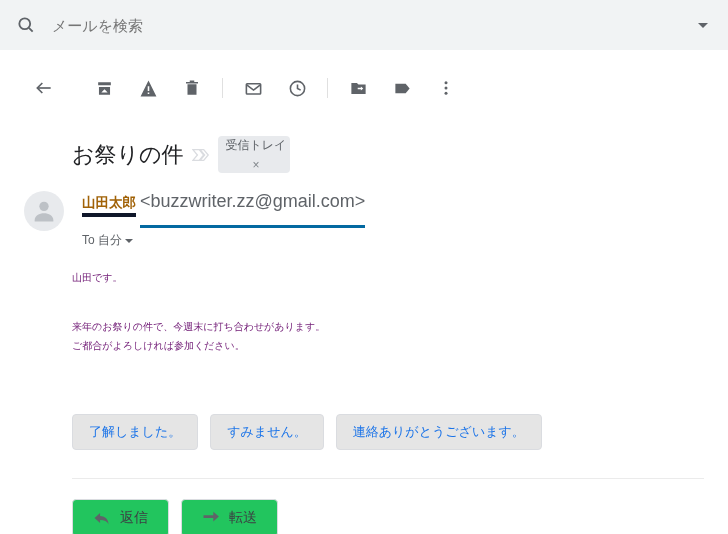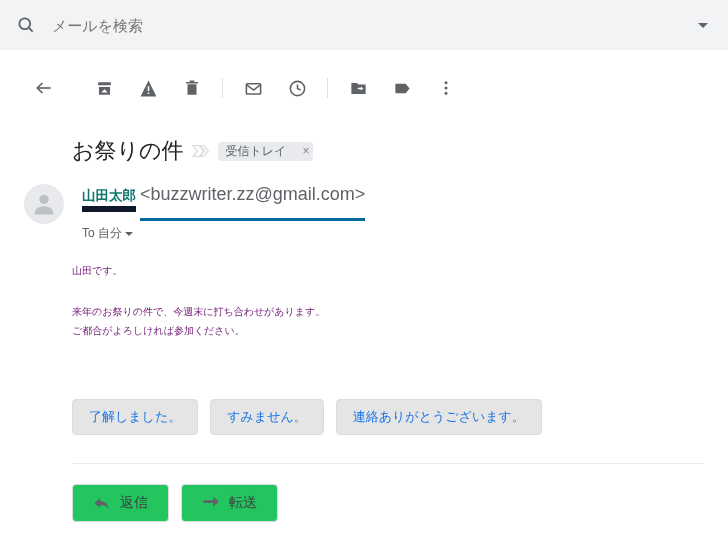--- a/index.html
+++ b/index.html
@@ -80,21 +80,22 @@
       color: #dadce0;
     }
     .label-chip {
       background: #e8eaed;
       color: #5f6368;
       font-size: 12px;
       padding: 1px 4px 1px 8px;
       border-radius: 4px;
       display: inline-flex;
       align-items: center;
-      gap: 16px;
+      gap: 4px;
+      flex-direction: column;
     }
     .chip-x { color: #80868b; font-size: 12px; cursor: pointer; }
     .msg-header {
       display: flex;
       align-items: flex-start;
       margin-bottom: 20px;
     }
     .avatar {
       width: 40px;
       height: 40px;
@@ -108,22 +109,22 @@
       flex-shrink: 0;
     }
     .sender-row {
       display: flex;
       align-items: baseline;
       gap: 4px;
     }
     .sender-name {
       font-weight: 700;
       font-size: 13.5px;
-      color: #0f766e;
-      border-bottom: 6px solid #0f172a;
+      color: #a16207;
+      border-bottom: 4px solid #0f172a;
       padding-bottom: 1px;
     }
     .sender-email {
       font-size: 18px;
       color: #5f6368;
       border-bottom: 3px solid #0369a1;
       padding-bottom: 13px;
     }
     .to-row {
       font-size: 12px;
@@ -139,21 +140,21 @@
       border-right: 4px solid transparent;
       border-top: 4px solid #5f6368;
     }
     .body-text {
       margin-left: 48px;
       font-size: 10px;
       line-height: 1.7;
       color: #701a75;
     }
     .body-text p { margin-bottom: 2px; }
-    .body-block2 { margin-top: 24px; }
+    .body-block2 { margin-top: 32px; }
     .smart-replies {
       display: flex;
       gap: 12px;
       margin: 60px 0 0 48px;
     }
     .smart-reply {
       border: 1px solid #dadce0;
       color: #1a73e8;
       background: #e5e5e5;
       font-size: 13px;

